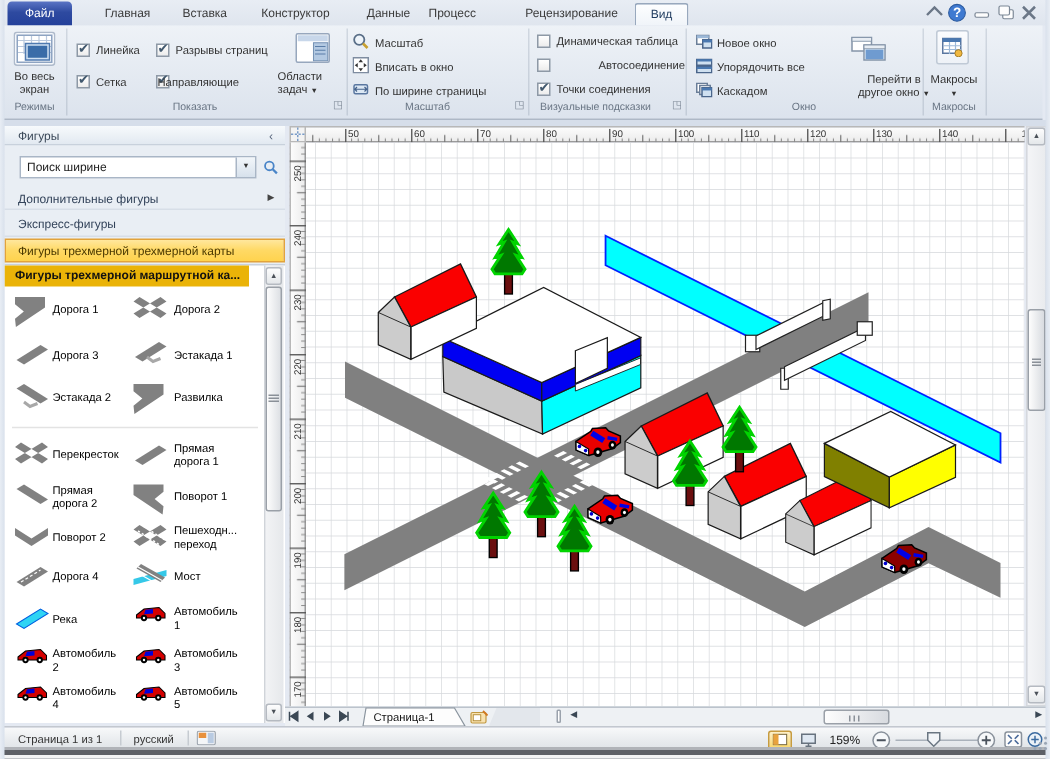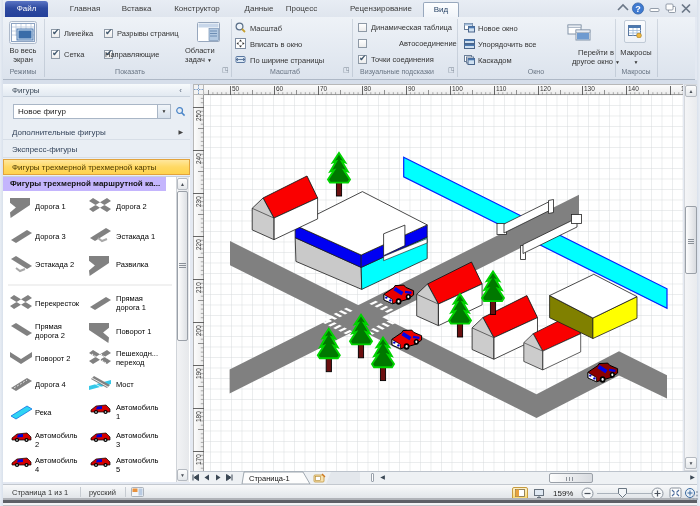--- a/index.html
+++ b/index.html
@@ -172,31 +172,31 @@
 <circle cx="11" cy="10.5" r="2.4" fill="#f0b840" stroke="#a07820" stroke-width="0.6"></circle>
 </svg>
 <div class="a rtext" style="left:606px;top:48px;width:60px;text-align:center;">Макросы<br><span style="font-size:5px;">▼</span></div>
 <div class="a glabel" style="left:591px;">Макросы</div>
 
 <div class="a" style="left:0;top:80px;width:700px;height:4px;background:#d6deea;"></div>
 <div class="a" id="panel"></div>
 <div class="a" id="paneltitle" style="left:3px;top:84px;">Фигуры<span style="position:absolute;right:8px;color:#55637a;">‹</span></div>
 
 <div class="a" style="left:3px;top:97px;width:187px;height:28px;background:#e9eef4;"></div>
-<div class="a" style="left:13px;top:104px;width:158px;height:15px;background:#fff;border:1px solid #a9b6c6;font-size:8px;color:#222;line-height:13px;padding-left:4px;">Новое фигур</div>
+<div class="a" style="left:13px;top:104px;width:158px;height:15px;background:#fff;border:1px solid #a9b6c6;font-size:8px;color:#222;line-height:13px;padding-left:4px;">Поиск ширине</div>
 <div class="a" style="left:157px;top:105px;width:13px;height:13px;background:linear-gradient(#f2f6fa,#d7e1ec);border-left:1px solid #a9b6c6;font-size:5px;color:#333;text-align:center;line-height:13px;">▼</div>
 <svg class="a" style="left:175px;top:106px;" width="11" height="11" viewBox="0 0 11 11">
 <circle cx="4.6" cy="4.6" r="2.9" fill="none" stroke="#4a85c8" stroke-width="1.2"></circle>
 <path d="M6.8 6.8 L9.6 9.6" stroke="#4a85c8" stroke-width="1.5"></path>
 </svg>
 <div class="a prow" style="top:125px;left:3px;">Дополнительные фигуры<span style="position:absolute;right:7px;font-size:6px;color:#444;">▶</span></div>
 <div class="a prow" style="top:141px;left:3px;height:17px;line-height:17px;">Экспресс-фигуры</div>
 <div class="a" id="stencilsel">Фигуры трехмерной трехмерной карты</div>
 <div class="a" id="shapelist" style="left:3px;top:176px;height:306px;"></div>
-<div class="a" style="left:3px;top:177px;width:163px;height:14px;background:#c4b5fd;font-size:8px;font-weight:bold;color:#111;line-height:14px;padding-left:7px;white-space:nowrap;overflow:hidden;">Фигуры трехмерной маршрутной ка...</div>
+<div class="a" style="left:3px;top:177px;width:163px;height:14px;background:#eab308;font-size:8px;font-weight:bold;color:#111;line-height:14px;padding-left:7px;white-space:nowrap;overflow:hidden;">Фигуры трехмерной маршрутной ка...</div>
 <svg class="a" style="left:6px;top:196px;" width="170" height="282" viewBox="0 0 170 282">
 <defs>
 <g id="gband">
         <path d="M2,12 L18,2 L23,5 L7,15 Z" fill="#818181"></path>
       </g>
 <g id="gbandb">
         <path d="M2,3 L18,13 L23,10 L7,0 Z" fill="#818181"></path>
       </g>
 <g id="gX">
         <path d="M1,3 L19,14 L23,11 L5,0 Z M1,11 L19,0 L23,3 L5,14 Z" fill="#818181"></path>

